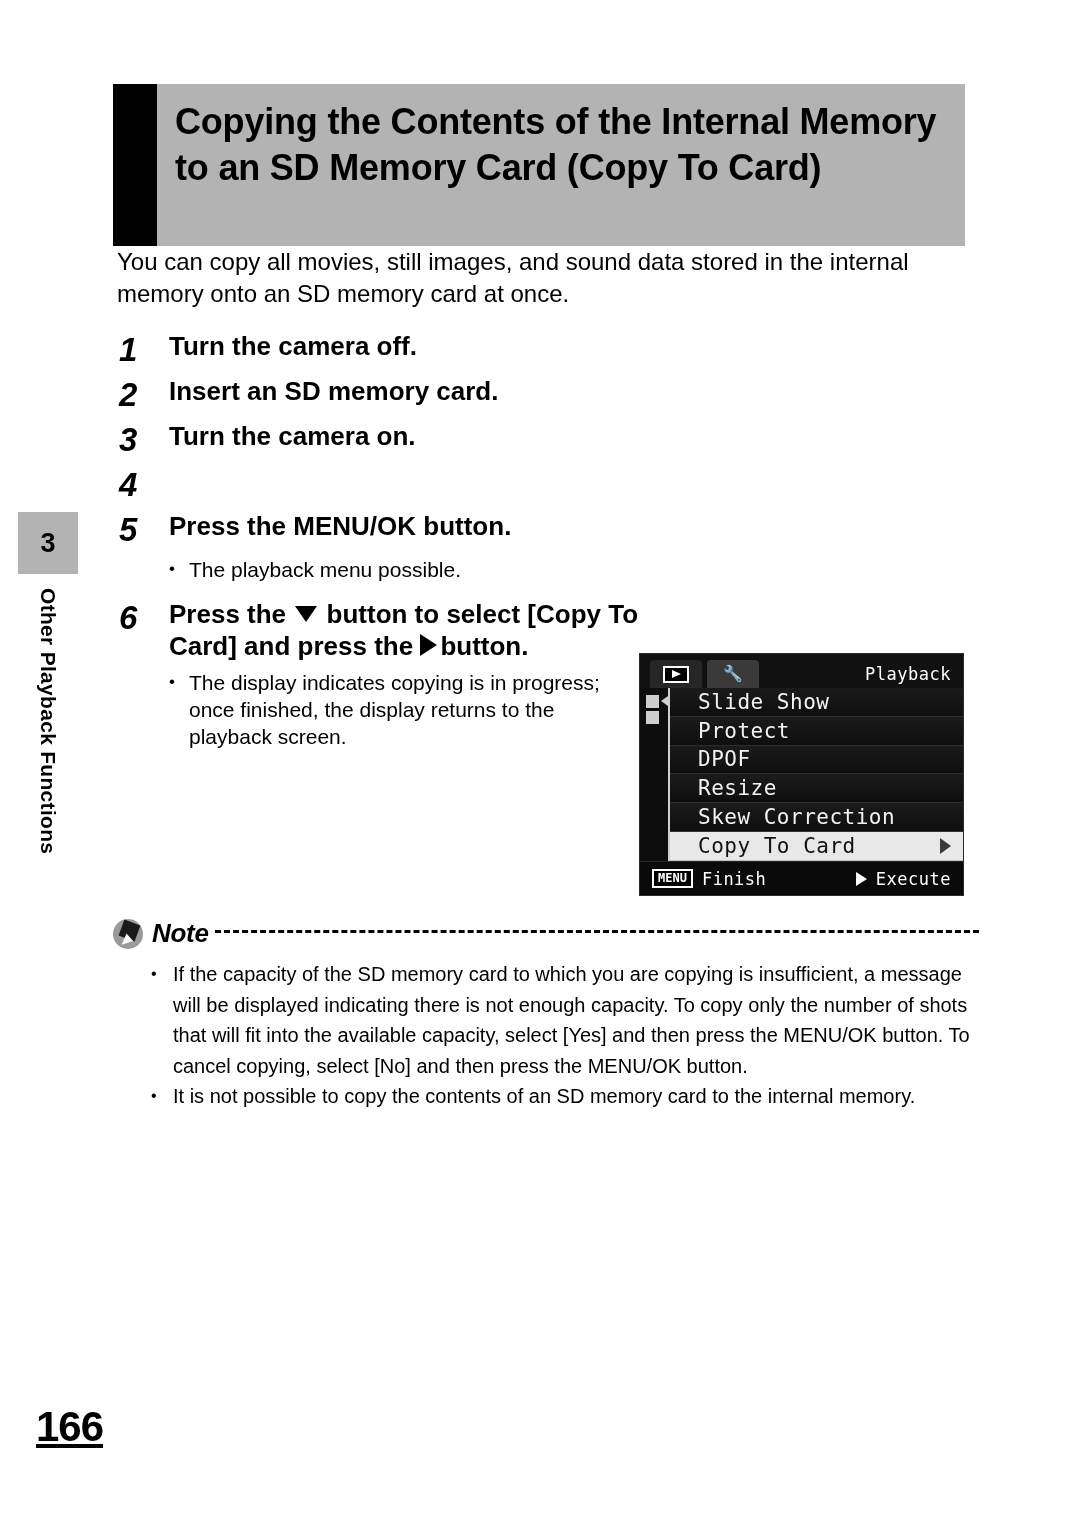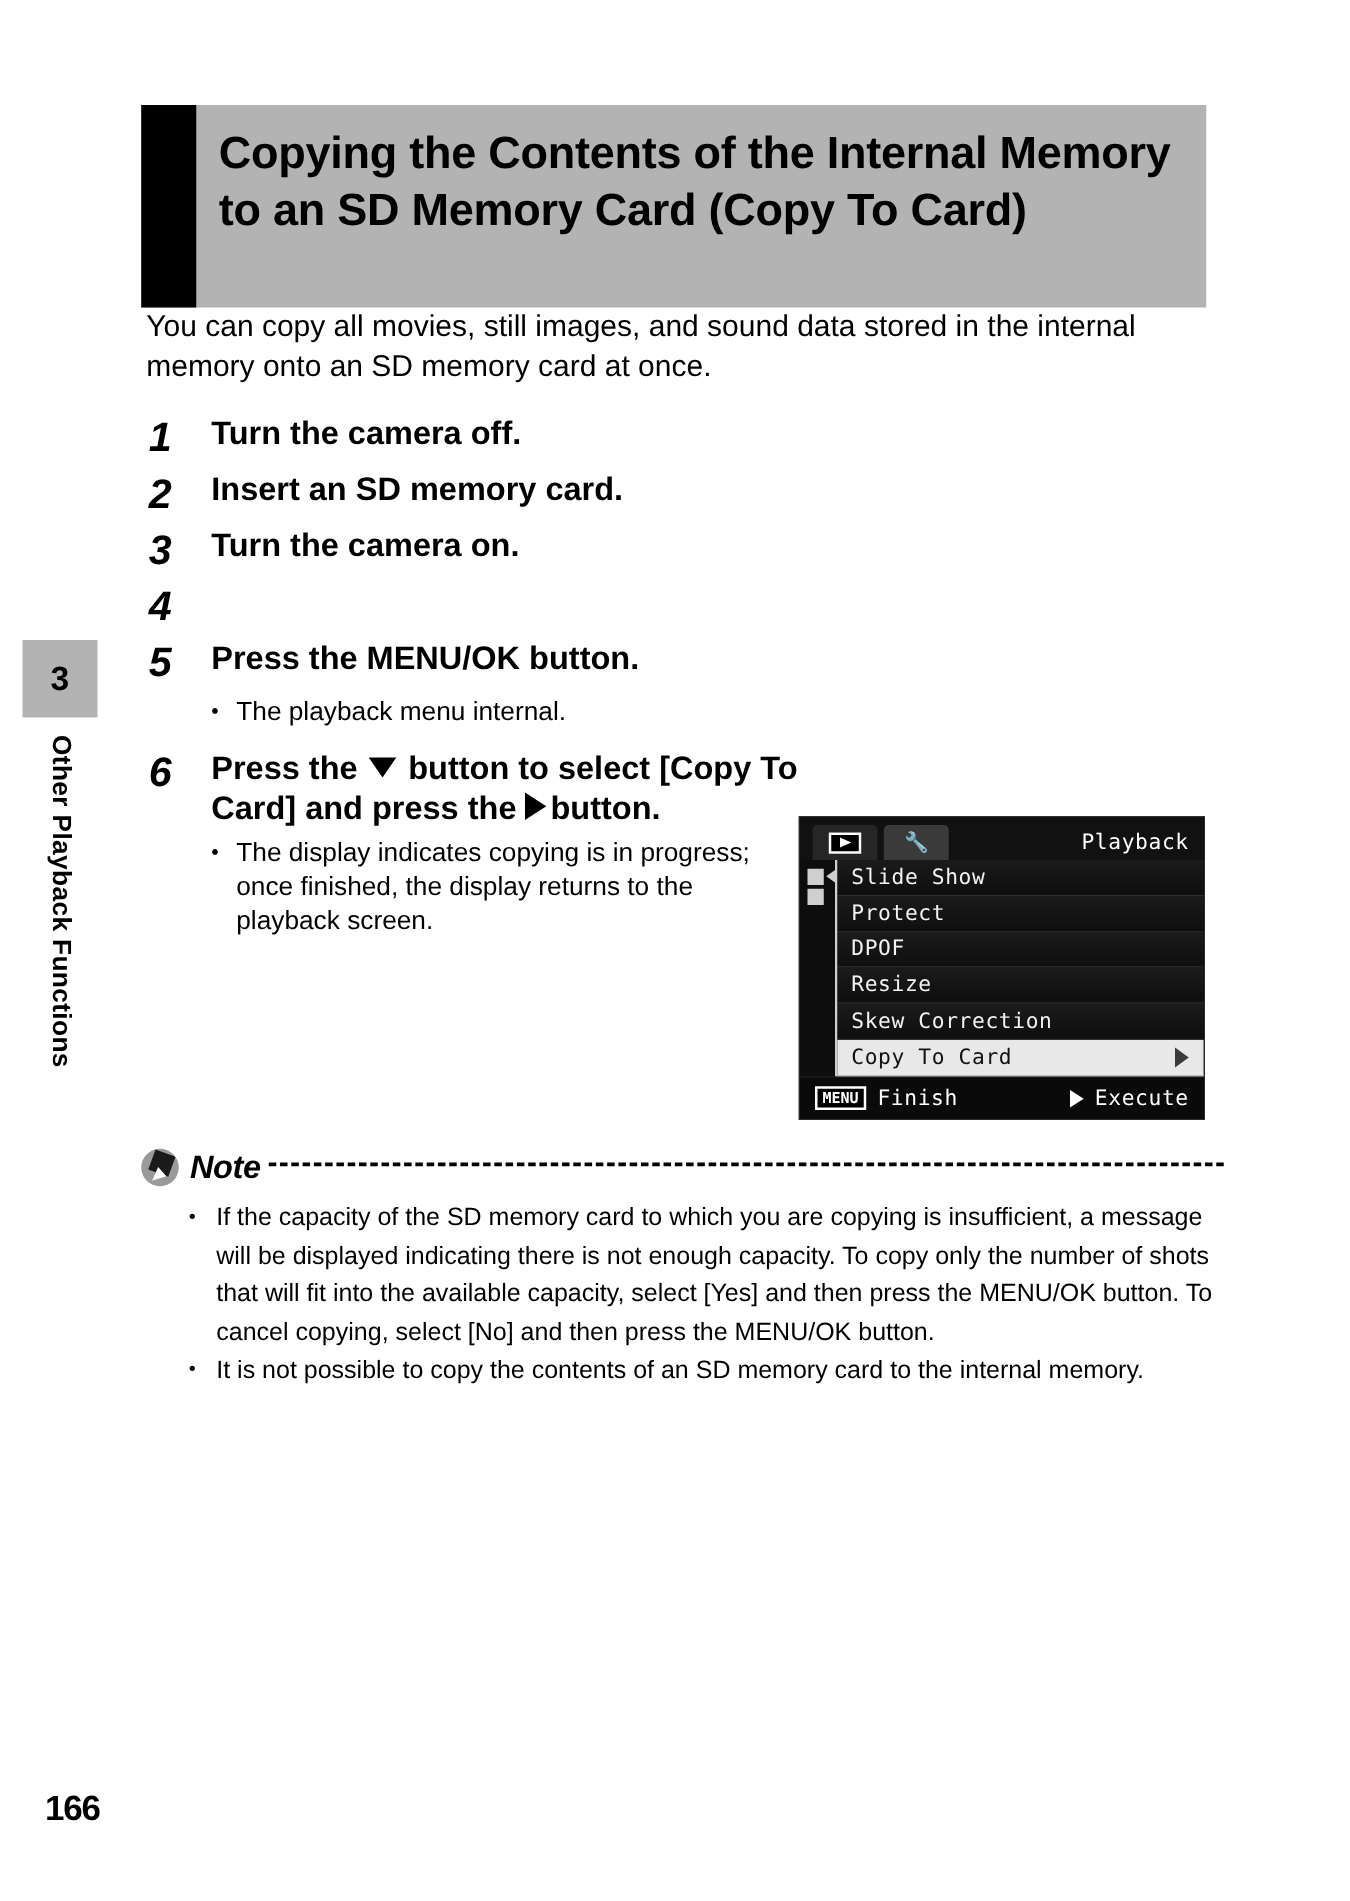--- a/index.html
+++ b/index.html
@@ -266,22 +266,22 @@
   }
   .lcd-list {
     flex: 1 1 auto;
     background: #141414;
     border-left: 2px solid #cfcfcf;
   }
   .lcd-row {
     height: 28.8px;
     display: flex;
     align-items: center;
-    padding-left: 11px;
-    font-size: 17px;
+    padding-left: 28px;
+    font-size: 21px;
     letter-spacing: 0.5px;
     color: #f2f2f2;
     border-bottom: 1px solid #2e2e2e;
     background: linear-gradient(#1b1b1b, #0e0e0e);
     position: relative;
   }
   .lcd-row.selected {
     background: #e8e8e8;
     color: #111111;
     border-bottom: 1px solid #bdbdbd;
@@ -395,24 +395,25 @@
     flex: 0 0 22px;
     font-size: 16px;
     line-height: 1.85;
   }
   .note-bullet .btext { flex: 1 1 auto; }
 
   
   .page-num {
     position: absolute;
     left: 36px;
-    bottom: 58px;
-    font-weight: bold;
-    font-size: 28px;
+    bottom: 70px;
+    font-weight: bold;
+    font-size: 42px;
     letter-spacing: -1px;
+    text-decoration: underline;
   }
 </style>
 </head>
 <body>
 
 <div class="side-tab">
   <div class="side-tab-num">3</div>
   <div class="side-tab-label">Other Playback Functions</div>
 </div>
 
@@ -452,21 +453,21 @@
 
   <div class="step">
     <div class="step-num">5</div>
     <div class="step-body">
       <div class="step-text">Press the MENU/OK button.</div>
     </div>
   </div>
   <div class="bullets">
     <div class="bullet">
       <span class="dot">•</span>
-      <span class="btext">The playback menu internal.</span>
+      <span class="btext">The playback menu possible.</span>
     </div>
   </div>
 
   <div class="step" style="margin-top:16px;">
     <div class="step-num">6</div>
     <div class="step-body">
       <div class="step-text narrow"><span>Press the</span> <span class="glyph-down"></span> <span>button to select [Copy To Card] and press the</span> <span class="glyph-right"></span><span>button.</span></div>
     </div>
   </div>
   <div class="bullets">

